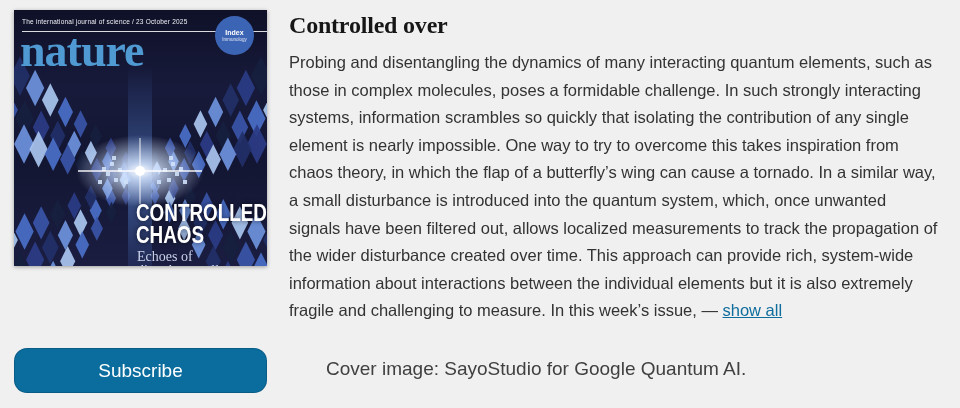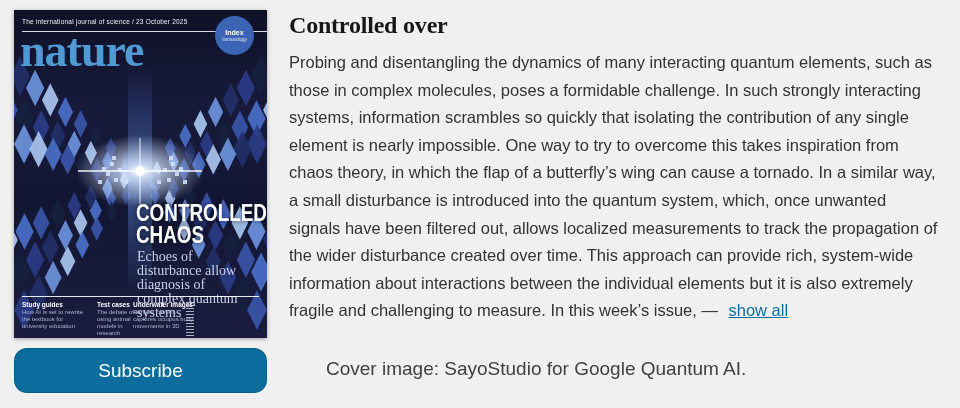--- a/index.html
+++ b/index.html
@@ -6,21 +6,21 @@
   html,body { background:#e4e4e6; }
   .page {
     position:relative; width:960px; height:408px;
     background:var(--page-bg,#f0f0f1);
     font-family:"Liberation Sans", sans-serif;
     overflow:hidden;
   }
 
   
   .cover {
-    position:absolute; left:14px; top:10px; width:253px; height:328px;
+    position:absolute; left:14px; top:10px; width:253px; height:256px;
     background:linear-gradient(180deg,#0f1128 0%,#171a3a 30%,#131632 58%,#1a1d40 100%);
     overflow:hidden; box-shadow:0 1px 4px rgba(0,0,0,.35);padding-left:16px;
   }
   .cover svg { position:absolute; left:0; top:0; }
   .masthead {
     position:absolute; left:8px; top:8px; right:48px; z-index:5;
     font-size:6.5px; color:#eef0f6; letter-spacing:.2px;
   }
   .mast-rule {
     position:absolute; left:8px; right:0; top:21px; height:1px;
@@ -79,21 +79,21 @@
   
   .article-title {
     position:absolute; left:289px; top:12px;
     font-family:"Liberation Serif", serif; font-weight:700;
     font-size:24px; color:#161616; letter-spacing:-.2px;
   }
   .article-body {
     position:absolute; left:289px; top:49px; width:650px;
     font-size:16.5px; line-height:27.6px; color:#333;
   }
-  .show-all { color:var(--link-blue,#0f6d9d); text-decoration:underline; cursor:pointer;margin-left:6px; }
+  .show-all { color:var(--link-blue,#0f6d9d); text-decoration:underline; cursor:pointer; }
   .caption {
     position:absolute; left:289px; top:358px;
     font-size:19px; color:#404040;margin-left:37px;
   }
 </style>
 </head>
 <body>
 
 <div class="page">
 

